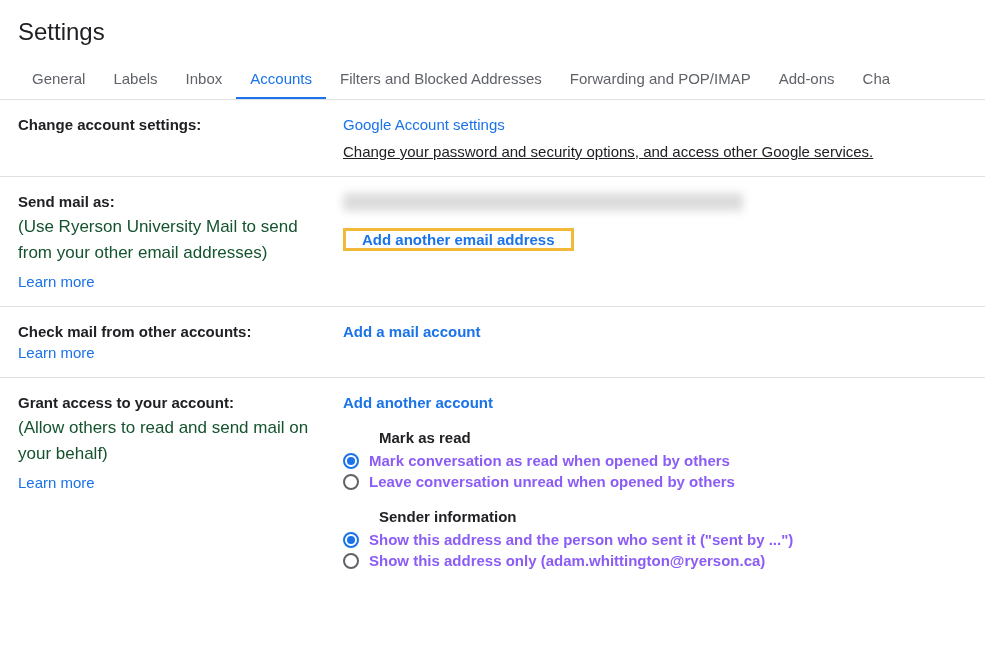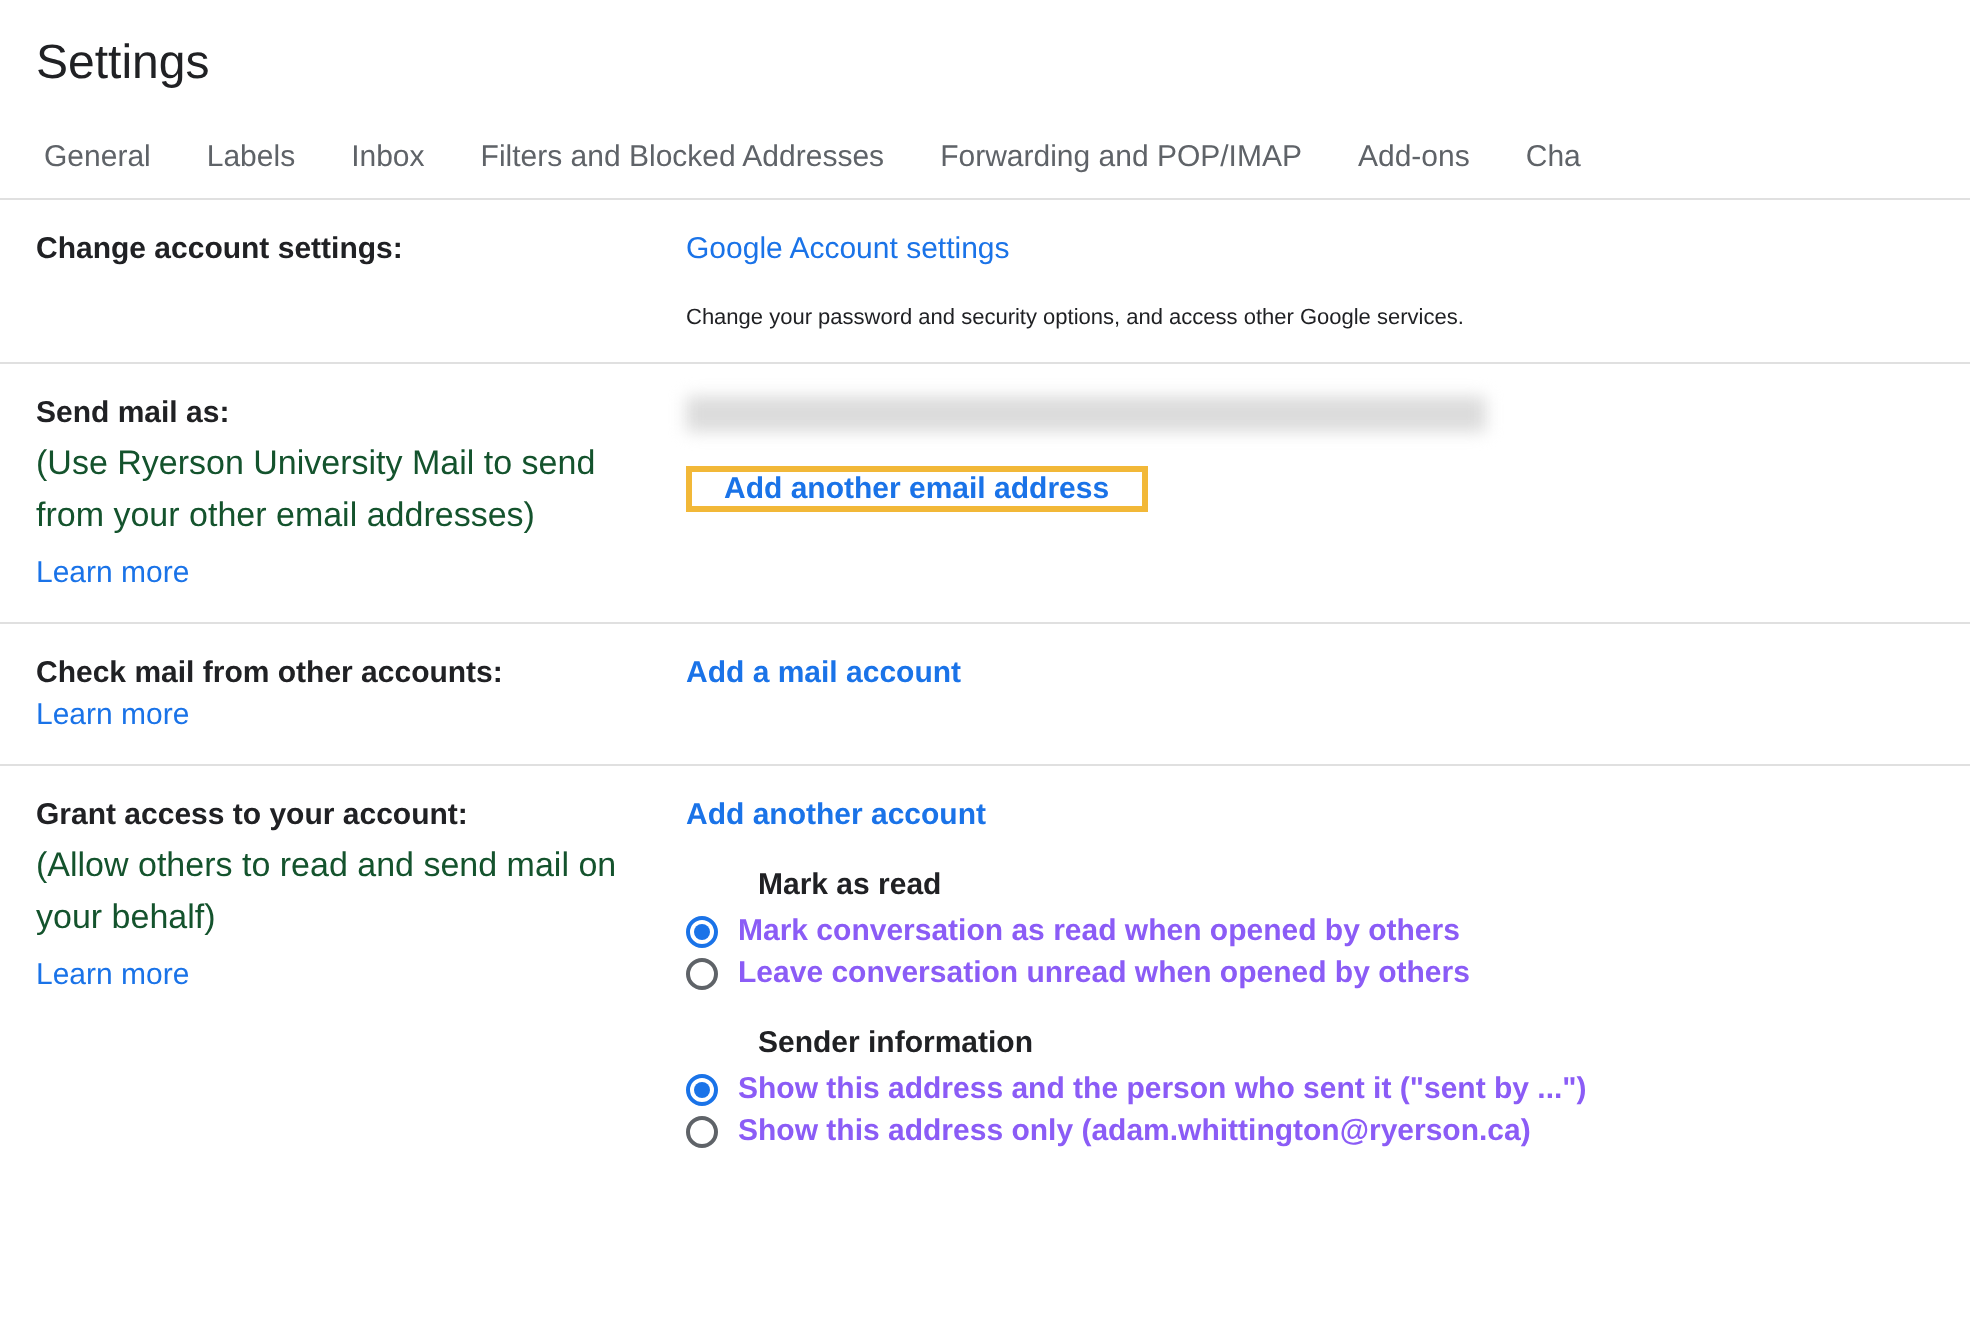--- a/index.html
+++ b/index.html
@@ -12,21 +12,21 @@
     }
     .page-title {
       font-size: 24px;
       font-weight: 400;
       padding: 18px 0 14px 18px;
       color: #202124;
     }
     .tabs {
       display: flex;
       gap: 0;
-      padding-left: 8px;
+      padding-left: 18px;
       border-bottom: 1px solid #e0e0e0;
       overflow: hidden;
       white-space: nowrap;
     }
     .tab {
       padding: 10px 14px 12px 14px;
       font-size: 15px;
       color: #5f6368;
       cursor: pointer;
       position: relative;
@@ -78,23 +78,24 @@
       font-size: 15px;
     }
     .learn-more {
       color: #1a73e8;
       font-size: 15px;
       margin-top: 8px;
       display: inline-block;
       cursor: pointer;
     }
     .body-text {
-      font-size: 11px;
-      color: #202124;
-      margin-top: 20px;
+      font-size: 15px;
+      color: #202124;
+      margin-top: 10px;
+      text-decoration: underline;
     }
     .highlight-box {
       display: inline-block;
       border: 3px solid #f2b838;
       padding: 0 16px;
       margin-top: 10px;
     }
     .redacted {
       display: inline-block;
       width: 400px;
@@ -145,20 +146,21 @@
   </style>
 </head>
 <body>
 
 <div class="page-title">Settings</div>
 
 <div class="tabs">
   <div class="tab">General</div>
   <div class="tab">Labels</div>
   <div class="tab">Inbox</div>
+  <div class="tab active">Accounts</div>
   <div class="tab">Filters and Blocked Addresses</div>
   <div class="tab">Forwarding and POP/IMAP</div>
   <div class="tab">Add-ons</div>
   <div class="tab">Cha</div>
 </div>
 
 <div class="section">
   <div class="left">
     <div class="label-bold">Change account settings:</div>
   </div>

